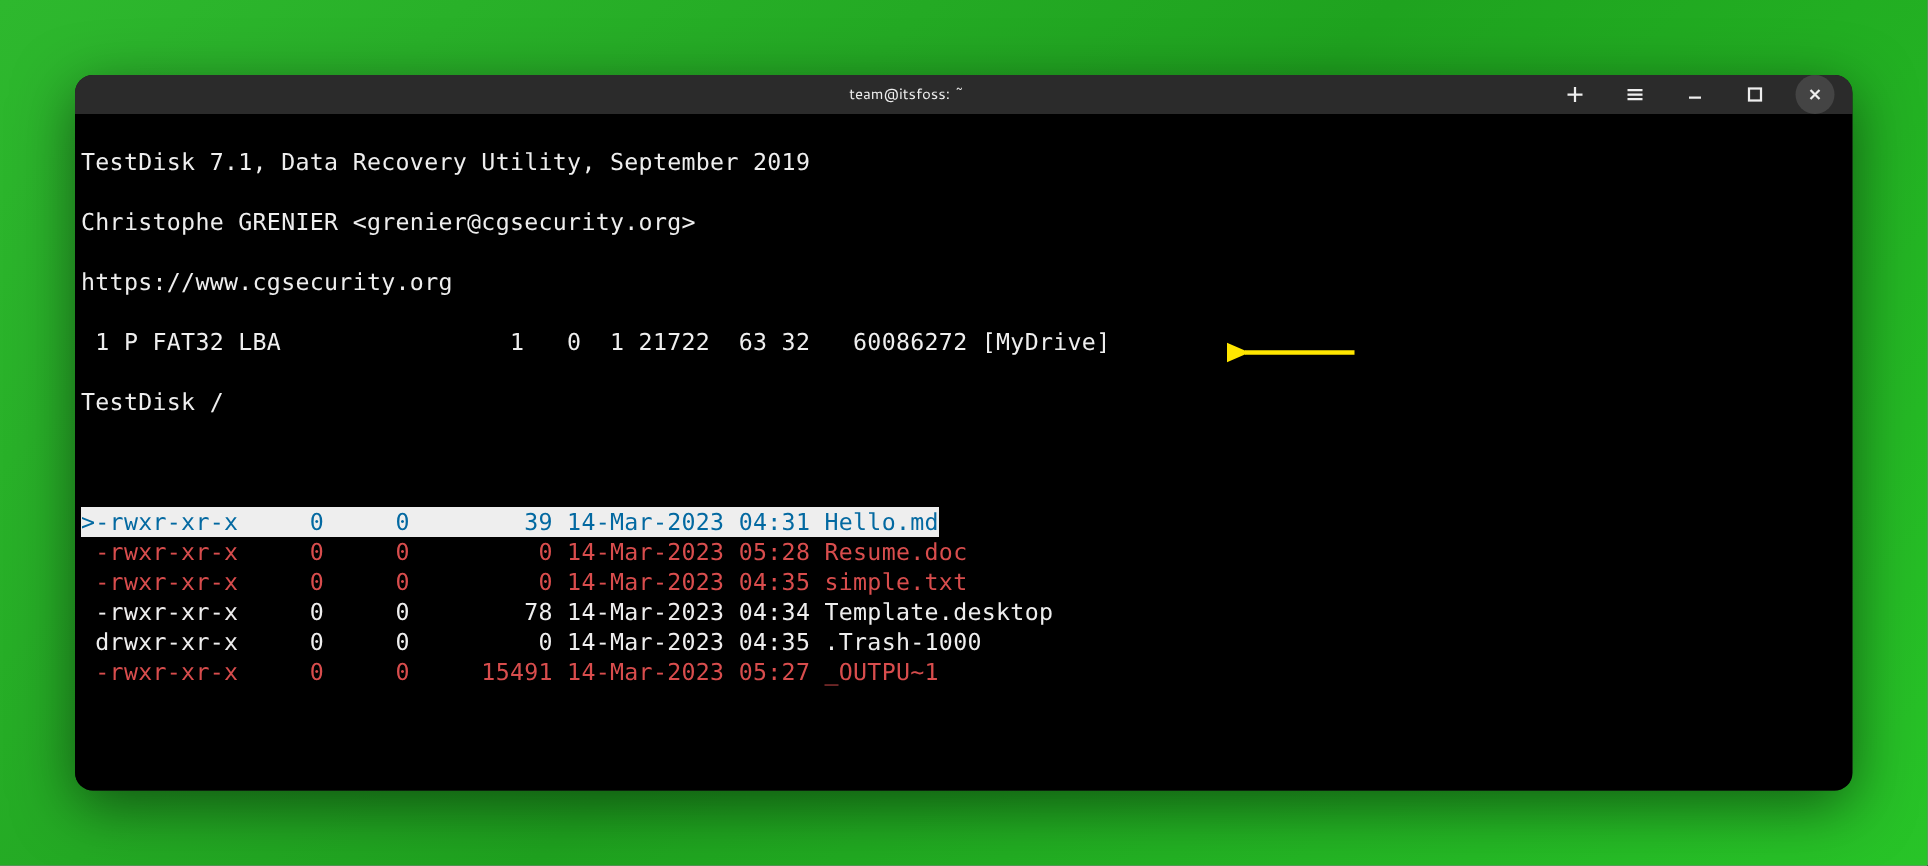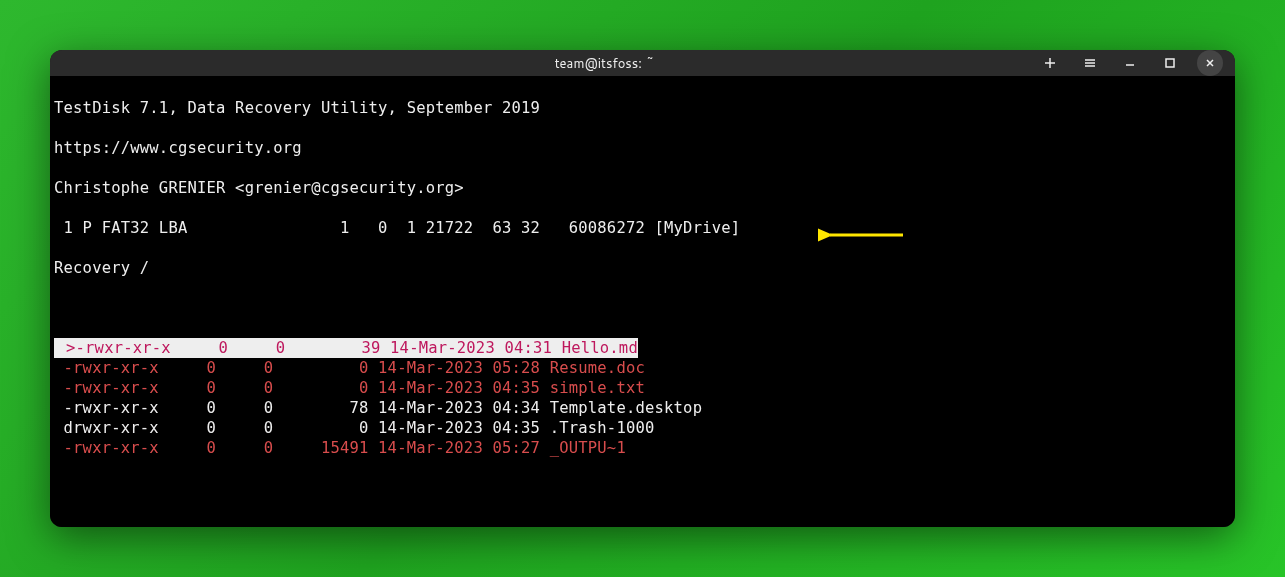--- a/index.html
+++ b/index.html
@@ -33,21 +33,21 @@
       display: flex;
       align-items: center;
       justify-content: space-between;
       padding: 0 12px;
     }
     .titlebar-title {
       flex: 1;
       text-align: center;
       color: #eeeeee;
       font-family: "Cantarell", "DejaVu Sans", sans-serif;
-      font-size: 13px;
+      font-size: 10px;
     }
     .titlebar-controls {
       display: flex;
       gap: 14px;
       align-items: center;
     }
     .titlebar-btn {
       width: 26px;
       height: 26px;
       border-radius: 50%;
@@ -86,22 +86,21 @@
     .row {
       display: flex;
       height: 20px;
     }
     .sel-row {
       display: flex;
       height: 20px;
     }
     .sel-row .highlight {
       background: #eeeeee;
-      color: #be185d;
-      padding-left: 12px;
+      color: #0369a1;
     }
     .deleted {
       color: #d84d4d;
     }
     .arrow-annotation {
       position: absolute;
       left: 768px;
       top: 149px;
       pointer-events: none;
     }
@@ -137,24 +136,24 @@
       <div class="titlebar-btn close">
         <svg viewBox="0 0 14 14">
             <path d="M4 4l6 6M10 4l-6 6" stroke="#eee" stroke-width="1.5" fill="none"></path>
           </svg>
       </div>
     </div>
   </div>
 
   <div class="terminal-content">
 <div class="line">TestDisk 7.1, Data Recovery Utility, September 2019</div>
+<div class="line">Christophe GRENIER &lt;grenier@cgsecurity.org&gt;</div>
 <div class="line">https://www.cgsecurity.org</div>
-<div class="line">Christophe GRENIER &lt;grenier@cgsecurity.org&gt;</div>
 <div class="line"> 1 P FAT32 LBA                1   0  1 21722  63 32   60086272 [MyDrive]</div>
-<div class="line">Recovery /</div>
+<div class="line">TestDisk /</div>
 <div class="spacer"></div>
 <div id="file-list"><div class="sel-row"><span class="highlight">&gt;-rwxr-xr-x     0     0        39 14-Mar-2023 04:31 Hello.md</span></div><div class="row"><span class="deleted"> -rwxr-xr-x     0     0         0 14-Mar-2023 05:28 Resume.doc</span></div><div class="row"><span class="deleted"> -rwxr-xr-x     0     0         0 14-Mar-2023 04:35 simple.txt</span></div><div class="row"><span> -rwxr-xr-x     0     0        78 14-Mar-2023 04:34 Template.desktop</span></div><div class="row"><span> drwxr-xr-x     0     0         0 14-Mar-2023 04:35 .Trash-1000</span></div><div class="row"><span class="deleted"> -rwxr-xr-x     0     0     15491 14-Mar-2023 05:27 _OUTPU~1</span></div></div>
 <div class="spacer"></div>
 <div class="spacer"></div>
 
 
 
 
 
 

